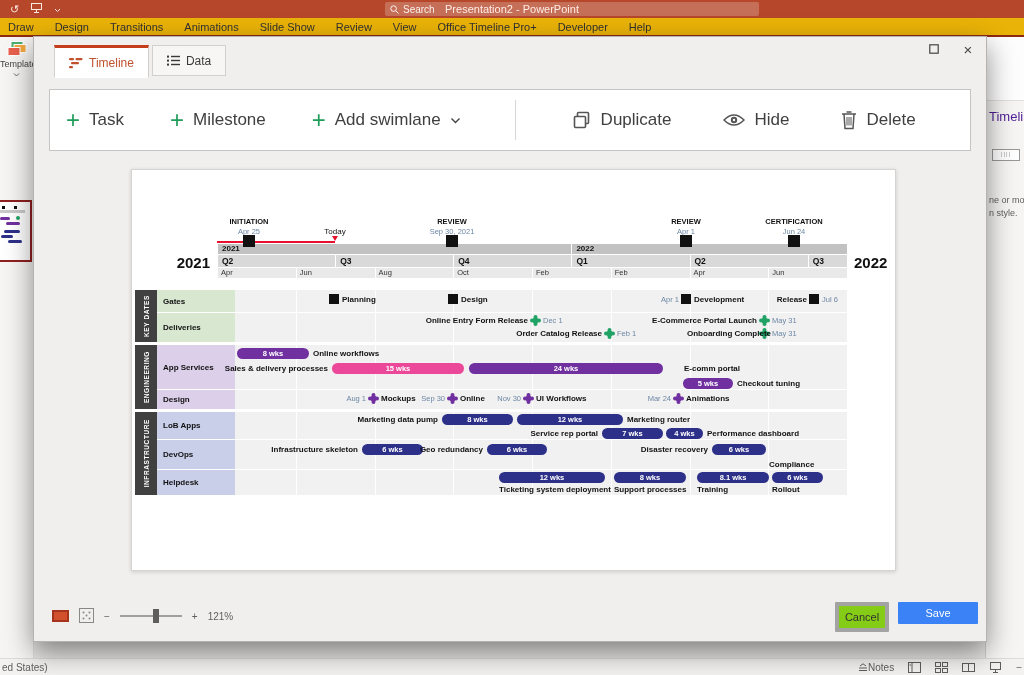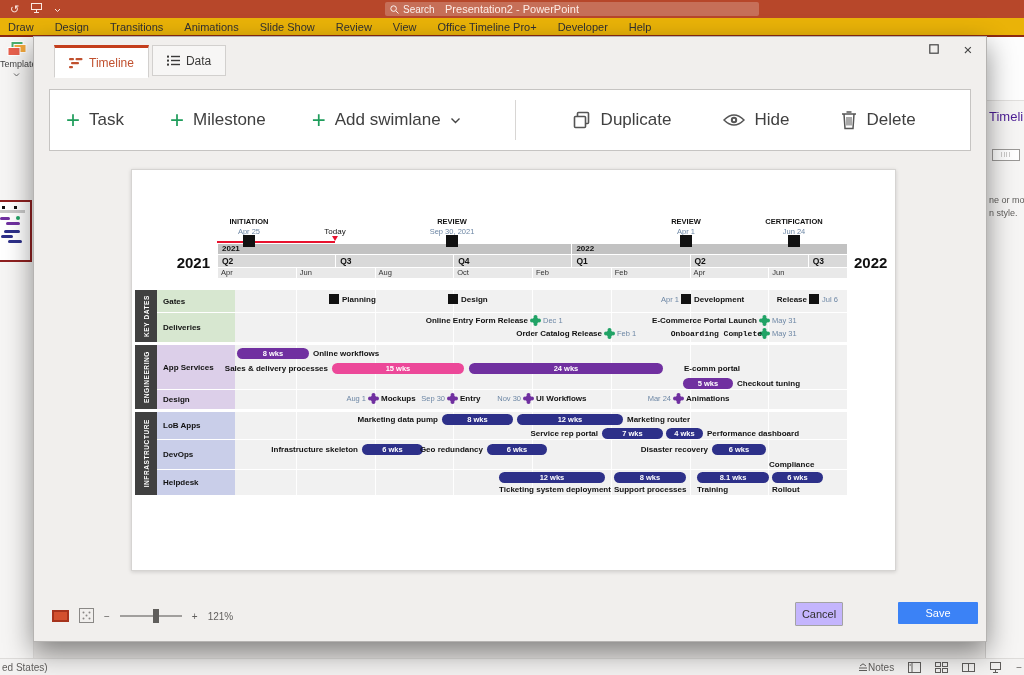--- a/index.html
+++ b/index.html
@@ -66,21 +66,21 @@
   .dlabel{position:absolute;font-size:7.5px;color:#6d87a5;line-height:11px;white-space:nowrap}
   .tr{text-align:right}
   .msq{position:absolute;width:10px;height:10px;background:#111}
   .mic{position:absolute;width:11px;height:11px;line-height:0}
   
   .zoomctrl{position:absolute;left:18px;top:570px;height:18px;display:flex;align-items:center;gap:10px;color:#605e5c;font-size:10px}
   .selicon{width:17px;height:12px;background:#d3502e;border:2px solid #a6331c;box-sizing:border-box}
   .sl-track{position:relative;width:62px;height:2px;background:#a19f9d}
   .sl-handle{position:absolute;left:33px;top:-6px;width:6px;height:14px;background:#605e5c}
   .btn{position:absolute;top:565px;height:22px;font-size:11px;display:flex;align-items:center;justify-content:center;cursor:pointer;border-radius:1px}
-  .btn.cancel{left:761px;width:46px;background:#c4b5fd;color:#323130;border:1px solid #a3a3a3}
+  .btn.cancel{left:801px;width:46px;background:#84cc16;color:#323130;border:4px solid #a3a3a3}
   .btn.save{left:864px;width:80px;background:#3b82f6;color:#fff}
 </style>
 </head>
 <body>
 
 <div class="titlebar">
   <div class="qat">
     <span>↺</span>
     <span><svg width="11" height="10" viewBox="0 0 11 10">
           <rect x="0.5" y="0.5" width="10" height="6" fill="none" stroke="#fbe9e2"></rect>
@@ -414,21 +414,21 @@
       <div class="dlabel" style="left: 485px; width: 220px; top: 157.5px;">Feb 1</div>
       <div class="mic" style="left: 626.5px; top: 157.5px;"><svg width="11" height="11" viewBox="0 0 11 11">
           <g fill="#21a366">
             <circle cx="5.5" cy="5.5" r="3.1"></circle>
             <circle cx="5.5" cy="2" r="2"></circle>
             <circle cx="5.5" cy="9" r="2"></circle>
             <circle cx="2" cy="5.5" r="2"></circle>
             <circle cx="9" cy="5.5" r="2"></circle>
           </g>
         </svg></div>
-      <div class="blabel tr" style="left: 410px; width: 220px; top: 157.5px; font-family: Liberation Mono, monospace;">Onboarding Complete</div>
+      <div class="blabel tr" style="left: 419px; width: 220px; top: 157.5px;">Onboarding Complete</div>
       <div class="dlabel" style="left: 640px; width: 220px; top: 157.5px;">May 31</div>
       <div class="mic" style="left: 235.5px; top: 222.5px;"><svg width="11" height="11" viewBox="0 0 11 11">
           <g fill="#7030a0">
             <circle cx="5.5" cy="5.5" r="3.1"></circle>
             <circle cx="5.5" cy="2" r="2"></circle>
             <circle cx="5.5" cy="9" r="2"></circle>
             <circle cx="2" cy="5.5" r="2"></circle>
             <circle cx="9" cy="5.5" r="2"></circle>
           </g>
         </svg></div>
@@ -437,21 +437,21 @@
       <div class="mic" style="left: 314.5px; top: 222.5px;"><svg width="11" height="11" viewBox="0 0 11 11">
           <g fill="#7030a0">
             <circle cx="5.5" cy="5.5" r="3.1"></circle>
             <circle cx="5.5" cy="2" r="2"></circle>
             <circle cx="5.5" cy="9" r="2"></circle>
             <circle cx="2" cy="5.5" r="2"></circle>
             <circle cx="9" cy="5.5" r="2"></circle>
           </g>
         </svg></div>
       <div class="dlabel tr" style="left: 93px; width: 220px; top: 222.5px;">Sep 30</div>
-      <div class="blabel" style="left: 328px; width: 220px; top: 222.5px;">Entry</div>
+      <div class="blabel" style="left: 328px; width: 220px; top: 222.5px;">Online</div>
       <div class="mic" style="left: 390.5px; top: 222.5px;"><svg width="11" height="11" viewBox="0 0 11 11">
           <g fill="#7030a0">
             <circle cx="5.5" cy="5.5" r="3.1"></circle>
             <circle cx="5.5" cy="2" r="2"></circle>
             <circle cx="5.5" cy="9" r="2"></circle>
             <circle cx="2" cy="5.5" r="2"></circle>
             <circle cx="9" cy="5.5" r="2"></circle>
           </g>
         </svg></div>
       <div class="dlabel tr" style="left: 169px; width: 220px; top: 222.5px;">Nov 30</div>

